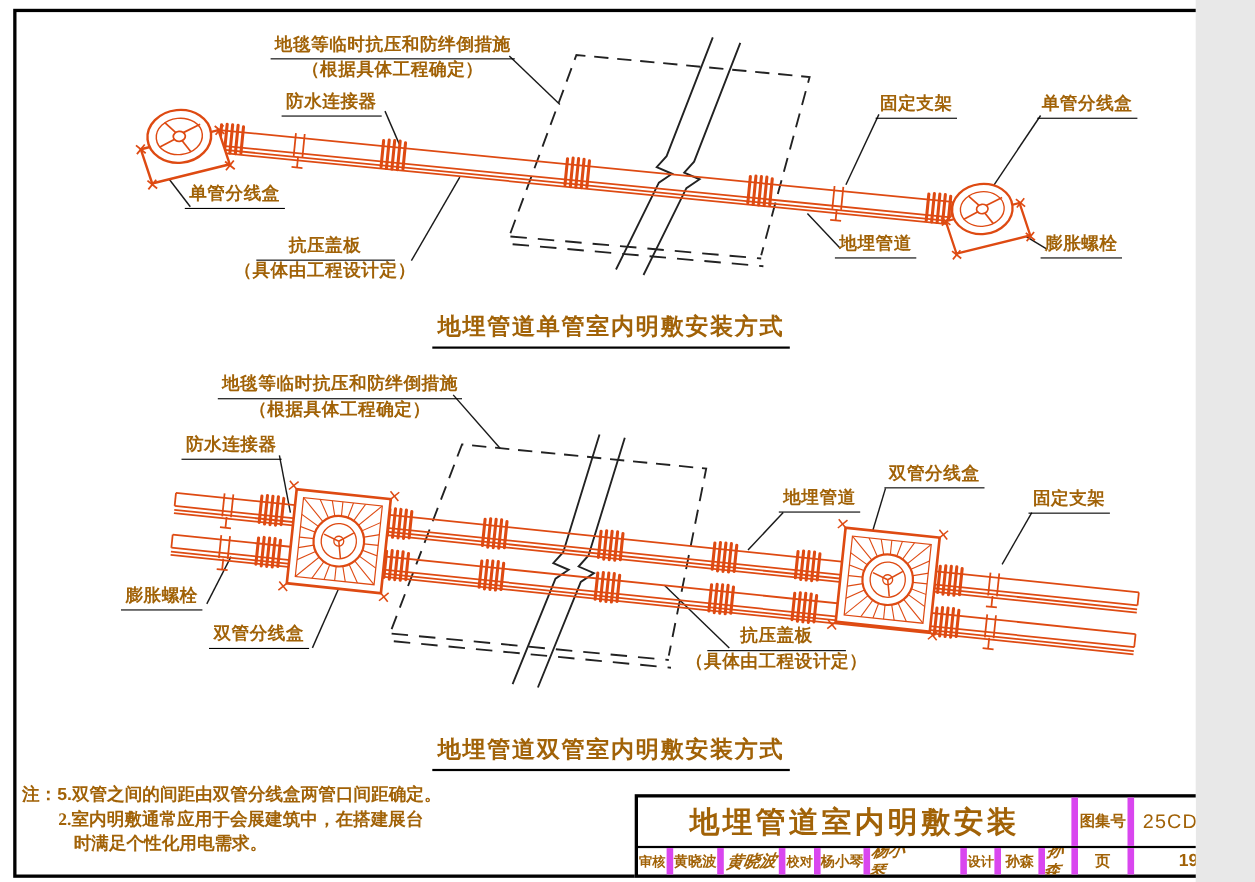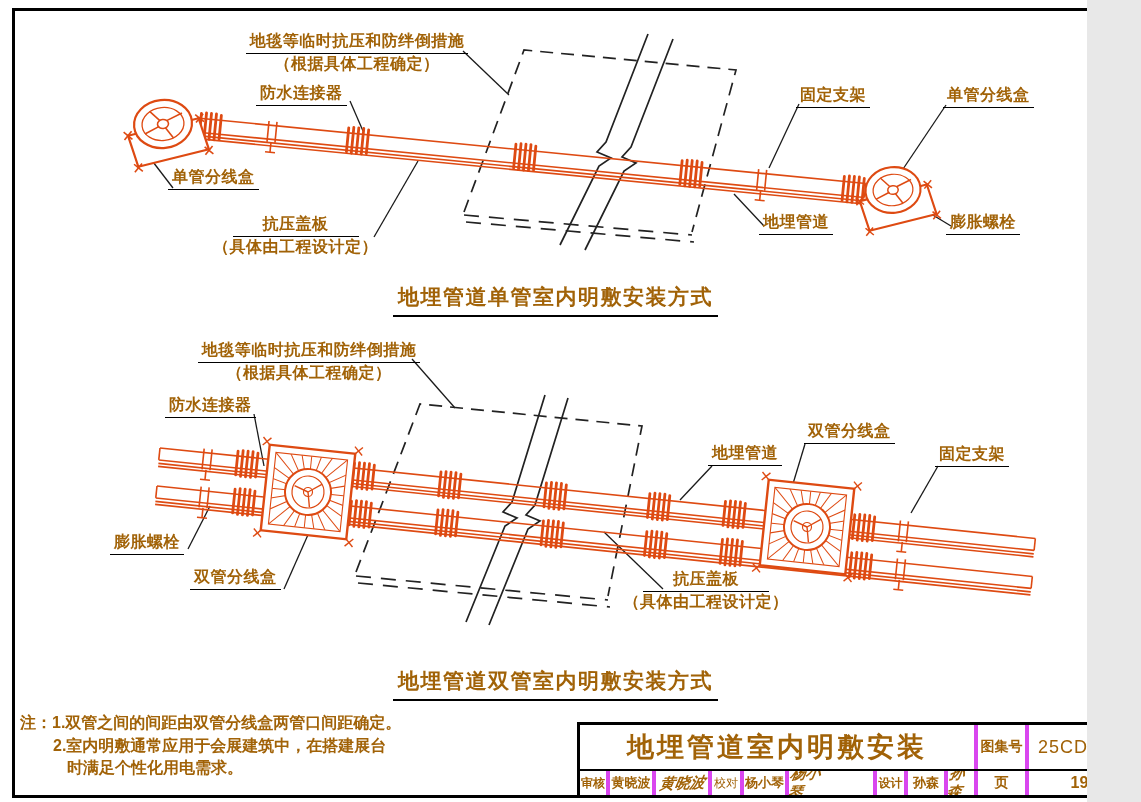--- a/index.html
+++ b/index.html
@@ -10,38 +10,38 @@
   svg.art{position:absolute;left:0;top:0;}
   .lbl{position:absolute;font-size:16px;font-weight:600;letter-spacing:.5px;
        white-space:nowrap;z-index:3;line-height:1.25;text-align:right;}
   .lbl .u{display:inline-block;border-bottom:1.6px solid #000;padding:0 4px 2px;}
   .lbl .uw{display:inline-block;border-bottom:1.6px solid #000;padding:0 30px 2px;}
   .lbl.center{text-align:center;}
   .dtitle{position:absolute;font-size:21px;font-weight:bold;letter-spacing:1.5px;
           border-bottom:2.5px solid #000;padding:0 5px 4px;white-space:nowrap;z-index:3;text-align:right;}
   .notes{position:absolute;left:20px;top:712px;font-size:16px;font-weight:600;
          line-height:1.42;z-index:3;}
-  .notes .n2{padding-left:33px;}
+  .notes .n2{padding-left:33px;font-family:Liberation Serif, serif;}
   .notes .n3{padding-left:47px;}
   
   .tblock{position:absolute;left:577px;top:722px;width:556px;height:76px;
           border:3px solid #000;box-sizing:border-box;background:#fff;
           display:flex;flex-direction:column;z-index:4;}
   .tb-row{display:flex;flex:1;min-height:0;}
   .tb-row1{height:44px;flex:0 0 44px;border-bottom:2px solid #000;}
   .tb-cell{display:flex;align-items:center;justify-content:center;
-           border-left:4px solid #d946ef;box-sizing:border-box;overflow:hidden;}
+           border-left:6px solid #d946ef;box-sizing:border-box;overflow:hidden;}
   .tb-cell:first-child{border-left:none;}
   .tb-title{flex:1;font-size:27px;font-weight:bold;letter-spacing:3px;}
   .tb-lab{width:51px;font-size:14px;font-weight:bold;}
   .tb-val{width:105px;font-size:18px;font-weight:normal;letter-spacing:1px;}
   .w25{width:26px;font-size:12px;font-weight:bold;text-align:center;}
   .w46{width:46px;font-size:13px;font-weight:600;}
   .w56{width:56px;}
-  .w32{width:32px;font-size:12px;font-weight:normal;}
+  .w32{width:32px;font-size:12px;font-weight:bold;}
   .w45{width:45px;font-size:13px;font-weight:600;}
   .w44{width:44px;}
   .w31{width:31px;font-size:12px;font-weight:bold;margin-left:44px;}
   .w40{width:40px;font-size:13px;font-weight:600;}
   .wsig3{flex:1;}
   .w51{width:51px;font-size:14px;font-weight:bold;}
   .w105{width:105px;font-size:16px;font-weight:bold;}
   .sig-text{display:inline-block;font-family:"DejaVu Serif",serif;font-style:italic;
             font-weight:bold;font-size:15px;transform:skewX(-12deg) rotate(-2deg);}
 </style>
@@ -268,21 +268,21 @@
   <div class="lbl" style="left:935px;top:444px;">
     <span class="u">固定支架</span>
   </div>
   <div class="lbl center" style="left:622px;top:569px;width:168px;">
     <span class="uw">抗压盖板</span>
     <div>（具体由工程设计定）</div>
   </div>
   <div class="dtitle" style="left:393px;top:667px;">地埋管道双管室内明敷安装方式</div>
 
   <div class="notes">
-    <div class="n1">注：1.双管之间的间距由双管分线盒两管口间距确定。</div>
+    <div class="n1">注：5.双管之间的间距由双管分线盒两管口间距确定。</div>
     <div class="n2">2.室内明敷通常应用于会展建筑中，在搭建展台</div>
     <div class="n3">时满足个性化用电需求。</div>
   </div>
 
   <div class="tblock">
     <div class="tb-row tb-row1">
       <div class="tb-cell tb-title">地埋管道室内明敷安装</div>
       <div class="tb-cell tb-lab">图集号</div>
       <div class="tb-cell tb-val">25CD108</div>
     </div>

